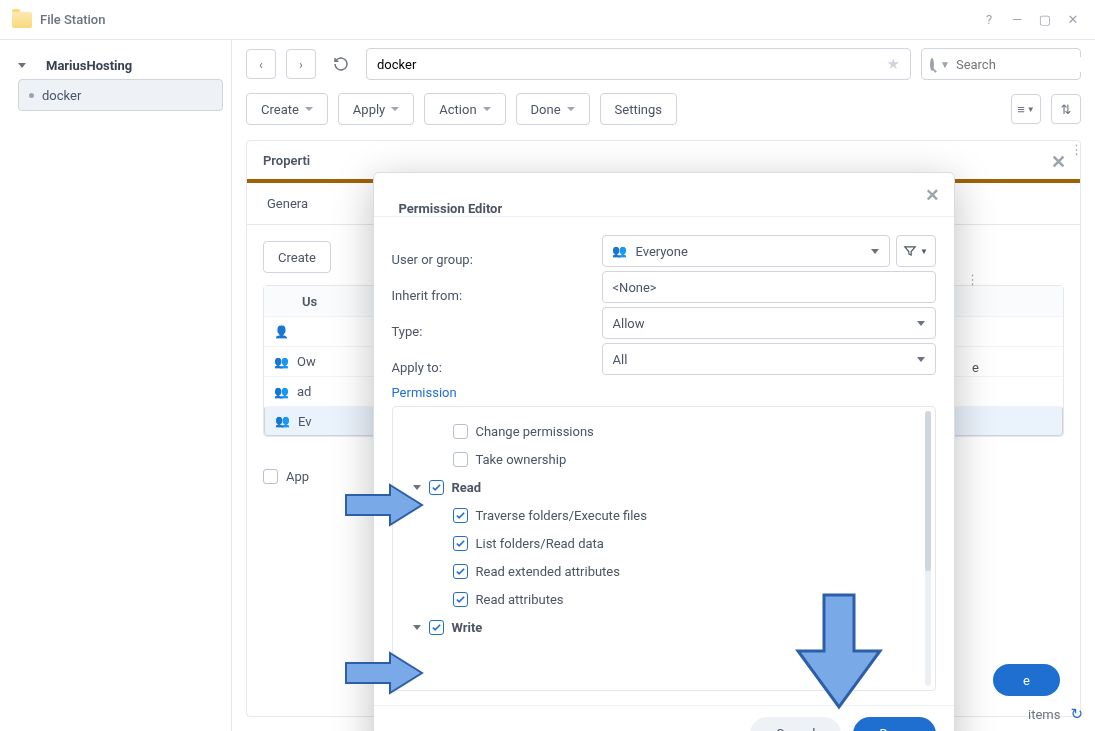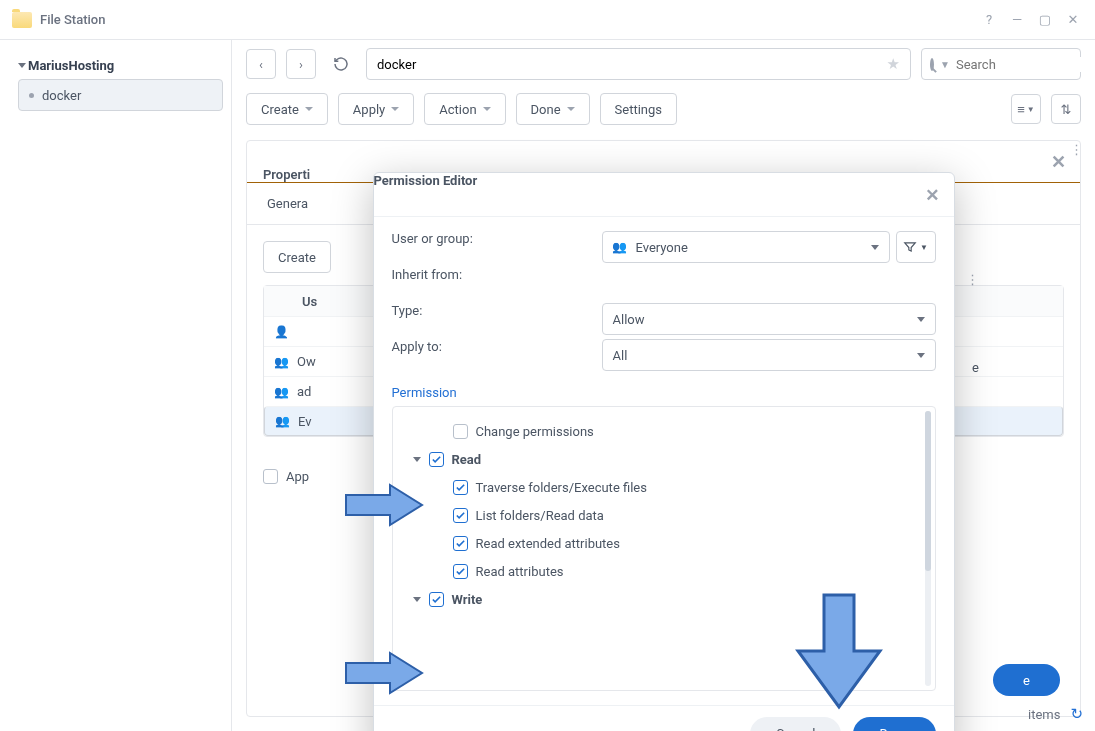--- a/index.html
+++ b/index.html
@@ -6,58 +6,58 @@
 body{background:#fff;width:1095px;height:731px;overflow:hidden;font-size:13px;color:#4b5563}
 .window{width:1095px;height:731px;position:relative}
 .titlebar{height:40px;display:flex;align-items:center;padding:1px 12px;gap:8px;border-bottom:1px solid #e5e7eb}
 .titlebar .icon-folder{width:20px;height:16px;background:linear-gradient(#fde8b3,#f9d97a);border-radius:2px;position:relative}
 .titlebar .icon-folder:before{content:"";position:absolute;top:-3px;left:0;width:8px;height:3px;background:#f9d97a;border-radius:2px 2px 0 0}
 .titlebar .title{color:#6b7280;font-weight:500}
 .titlebar .spacer{flex:1}
 .winbtn{width:20px;height:20px;display:flex;align-items:center;justify-content:center;color:#9ca3af;cursor:pointer}
 .body{display:flex;height:calc(100% - 40px)}
 .sidebar{width:232px;border-right:1px solid #e5e7eb;padding:12px 8px}
-.tree-item{display:flex;align-items:center;padding:6px 10px;border-radius:4px;cursor:pointer;gap:2px}
+.tree-item{display:flex;align-items:center;padding:6px 10px;border-radius:4px;cursor:pointer;gap:20px}
 .tree-item.root{font-weight:700;color:#374151}
 .tree-item.sel{background:#eef2f6}
 .tree-caret{width:0;height:0;border-left:4px solid transparent;border-right:4px solid transparent;border-top:5px solid #6b7280}
 .tree-bullet{width:5px;height:5px;border-radius:50%;background:#9ca3af}
 .main{flex:1;position:relative;overflow:hidden}
 .toolbar{height:48px;display:flex;align-items:center;padding:8px 14px;gap:10px}
 .iconbtn{width:30px;height:30px;border:1px solid #d1d5db;border-radius:4px;display:flex;align-items:center;justify-content:center;cursor:pointer;background:#fff;color:#6b7280}
 .pathbox{flex:1;height:32px;border:1px solid #d1d5db;border-radius:4px;display:flex;align-items:center;padding:0 10px}
 .pathbox input{flex:1;border:0;outline:0;font-size:13px}
 .star{color:#d1d5db;font-size:15px}
 .searchbox{width:160px;height:32px;border:1px solid #d1d5db;border-radius:4px;display:flex;align-items:center;padding:0 8px;gap:6px;color:#9ca3af}
 .searchbox input{flex:1;border:0;outline:0;font-size:13px}
 .toolbar2{height:42px;display:flex;align-items:center;padding:0 14px;gap:10px}
 .btn{height:32px;border:1px solid #d1d5db;border-radius:4px;padding:0 14px;display:inline-flex;align-items:center;gap:6px;cursor:pointer;background:#fff;color:#4b5563}
 .btn .caret{width:0;height:0;border-left:4px solid transparent;border-right:4px solid transparent;border-top:4px solid #9ca3af}
 .bg-panel{position:absolute;left:14px;right:14px;top:100px;bottom:14px;border:1px solid #e5e7eb;border-radius:4px}
-.bg-panel .hdr{height:42px;border-bottom:1px solid #a16207;display:flex;align-items:flex-end;padding:0 16px;font-weight:600}
+.bg-panel .hdr{height:42px;border-bottom:4px solid #a16207;display:flex;align-items:center;padding:0 16px;font-weight:600}
 .bg-panel .close{position:absolute;right:14px;top:10px;color:#9ca3af;cursor:pointer;font-size:18px}
 .bg-tabs{display:flex;height:42px;border-bottom:1px solid #e5e7eb;align-items:center}
 .bg-tab{padding:0 20px;height:100%;display:flex;align-items:center}
 .bg-sub{padding:16px}
 .row-list{border:1px solid #e5e7eb;border-radius:4px}
 .row-list .r{height:30px;display:flex;align-items:center;padding:0 10px;gap:8px;border-top:1px solid #f1f3f5}
 .row-list .r:first-child{border-top:0}
 .row-list .rh{font-weight:600;background:#fafbfc}
 .row-list .r.sel{background:#eaf2fb}
 .footer-toggle{padding:16px;display:flex;align-items:center;gap:8px}
 .footer-btns{position:absolute;right:20px;bottom:20px;display:flex;gap:10px}
 .btn-primary{background:#1f6fd1;color:#fff;border:0}
 .status{position:absolute;right:12px;bottom:8px;display:flex;align-items:center;gap:10px;color:#6b7280}
 
 .dlg-mask{position:absolute;left:0;right:0;top:100px;bottom:0;display:flex;justify-content:center;pointer-events:none}
 .dlg{pointer-events:auto;width:582px;height:590px;background:#fff;border-radius:6px;box-shadow:0 10px 40px rgba(0,0,0,.25);border:1px solid #d8dde3;position:relative;display:flex;flex-direction:column;margin-top:32px}
-.dlg-hdr{height:44px;display:flex;align-items:flex-start;padding:0 0;font-weight:700;color:#4b5563;border-bottom:1px solid #eef1f4}
+.dlg-hdr{height:44px;display:flex;align-items:flex-end;padding:0 25px;font-weight:700;color:#4b5563;border-bottom:1px solid #eef1f4}
 .dlg-hdr .x{position:absolute;right:14px;top:12px;color:#9ca3af;cursor:pointer;font-size:17px}
 .dlg-body{flex:1;padding:14px 18px;overflow:hidden;display:flex;flex-direction:column}
-.form-row{display:flex;align-items:flex-start;height:36px}
+.form-row{display:flex;align-items:flex-end;height:36px}
 .form-row .lbl{width:210px;color:#4b5563}
 .sel{flex:1;height:32px;border:1px solid #d1d5db;border-radius:4px;display:flex;align-items:center;padding:0 10px;gap:8px;background:#fff}
 .sel .caret2{width:0;height:0;border-left:4px solid transparent;border-right:4px solid transparent;border-top:5px solid #6b7280;margin-left:auto}
 .filter-btn{width:40px;height:32px;border:1px solid #d1d5db;border-radius:4px;display:flex;align-items:center;justify-content:center;margin-left:6px;gap:3px}
 .perm-title{color:#2370d4;margin:10px 0 6px}
 .perm-box{flex:1;border:1px solid #e5e7eb;border-radius:4px;position:relative;overflow:hidden}
 .perm-scroll{position:absolute;right:4px;top:4px;bottom:4px;width:6px;background:#eceff3;border-radius:3px}
 .perm-scroll .thumb{position:absolute;left:0;right:0;top:0;height:58%;background:#cfd6df;border-radius:3px}
 .perm-tree{padding:10px 12px}
 .ptree-item{display:flex;align-items:center;height:28px;gap:8px}
@@ -215,20 +215,23 @@
               </div>
               <div class="filter-btn">
                 <svg width="14" height="14" viewBox="0 0 24 24" fill="none" stroke="#4b5563" stroke-width="2">
                     <path d="M3 5h18l-7 8v6l-4-2v-4z"></path>
                   </svg>
                 <span style="font-size:8px">▼</span>
               </div>
             </div>
             <div class="form-row">
               <div class="lbl">Inherit from:</div>
+              <div class="sel">
+                  <span>&lt;None&gt;</span>
+                </div>
             </div>
             <div class="form-row">
               <div class="lbl">Type:</div>
               <div class="sel">
                   <span>Allow</span>
                   <span class="caret2"></span>
                 </div>
             </div>
             <div class="form-row">
               <div class="lbl">Apply to:</div>
@@ -237,20 +240,24 @@
                   <span class="caret2"></span>
                 </div>
             </div>
             <div class="perm-title">Permission</div>
             <div class="perm-box">
               <div class="perm-tree">
                 <div class="ptree-item lv1">
                     <span class="chk"></span>
                     <span>Change permissions</span>
                   </div>
+                <div class="ptree-item lv1">
+                    <span class="chk"></span>
+                    <span>Take ownership</span>
+                  </div>
 
                 <div class="ptree-item lv0">
                   <span class="tree-caret"></span>
                   <span class="chk on">
                       <svg width="11" height="11" viewBox="0 0 24 24" fill="none" stroke="#1f6fd1" stroke-width="3.5">
                         <path d="M4 12l5 5L20 6"></path>
                       </svg>
                     </span>
                   <b>Read</b>
                 </div>

